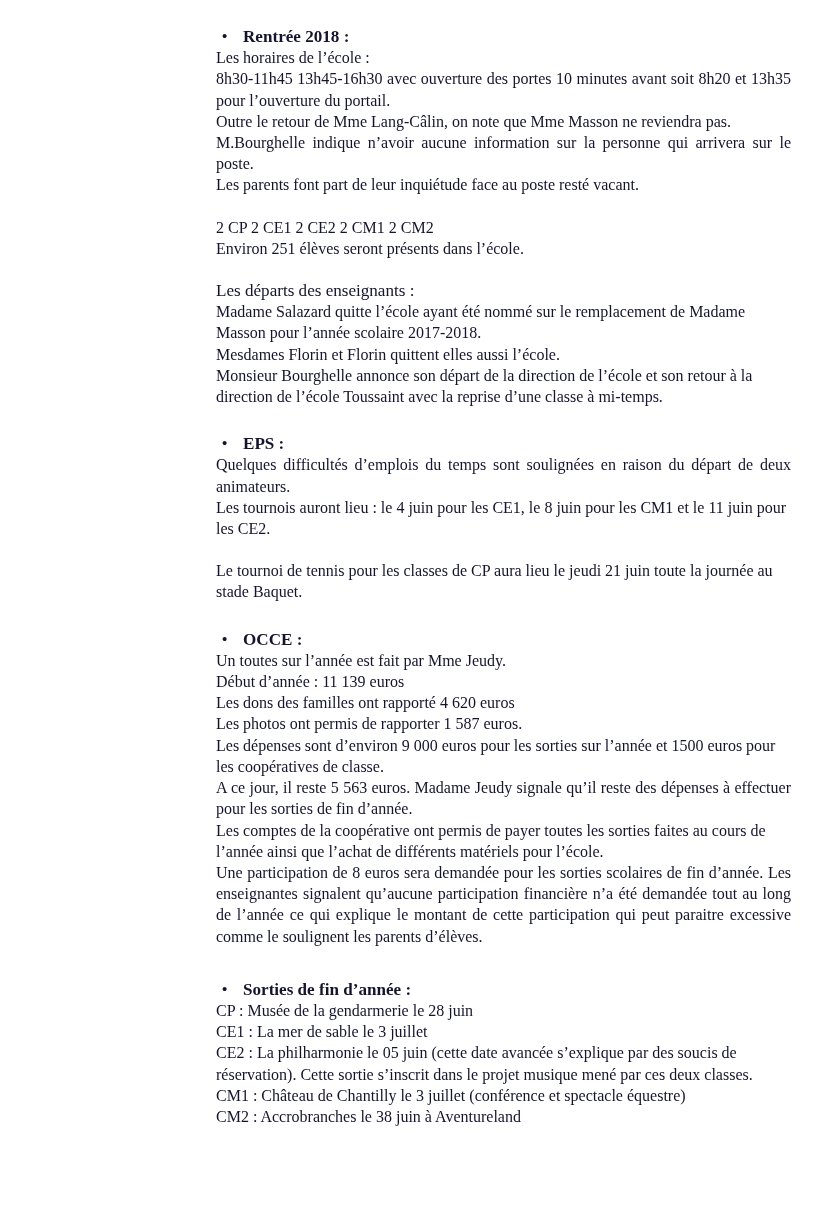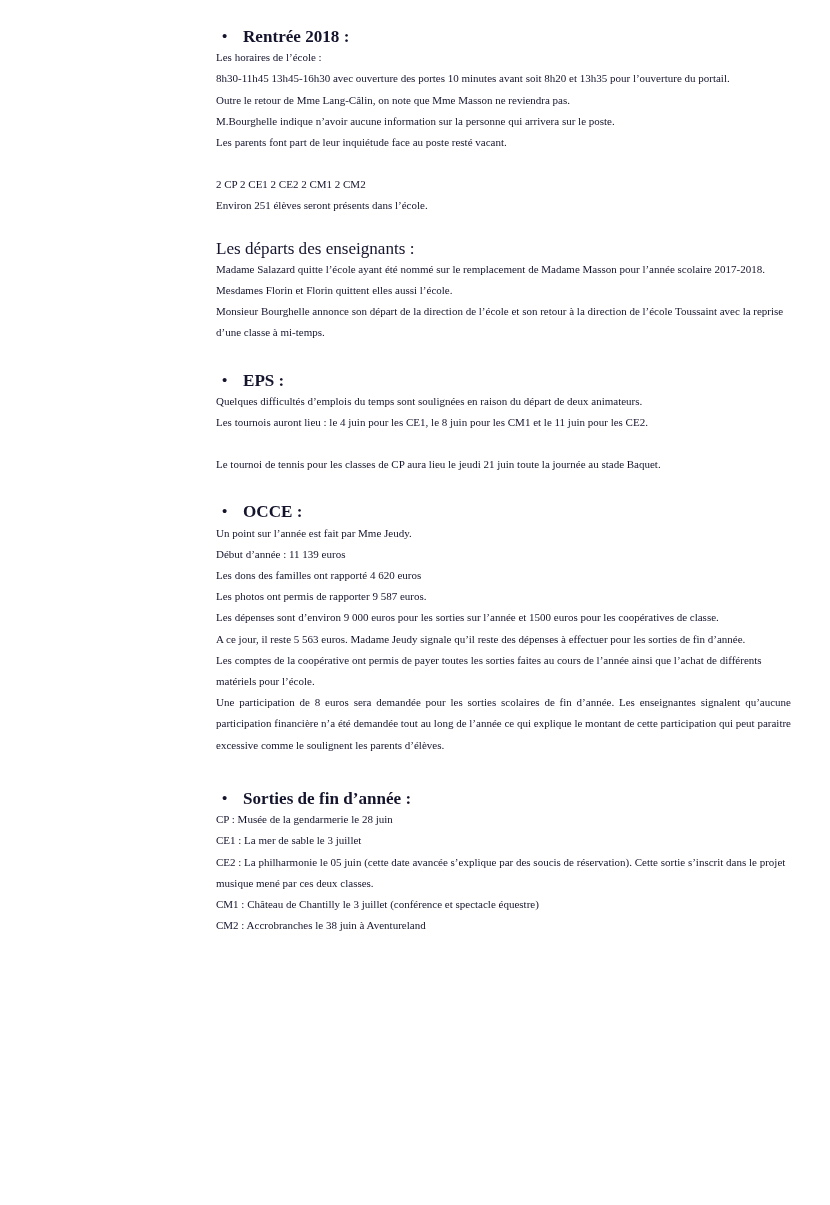--- a/index.html
+++ b/index.html
@@ -21,21 +21,21 @@
     height: 1205px;
     background: #ffffff;
     box-sizing: border-box;
     padding: 26px 39px 0 216px;
   }
   .doc-body {
     width: 575px;
   }
   
   .para {
-    font-size: 11px;
+    font-size: 16px;
     line-height: 21.2px;
     text-align: justify;
     text-justify: inter-word;
     margin: 0;
     hyphens: none;
   }
   .para.left {
     text-align: left;
   }
   .bullet-head {
@@ -99,24 +99,24 @@
       <p class="para">Quelques difficultés d’emplois du temps sont soulignées en raison du départ de deux animateurs.</p>
       <p class="para left">Les tournois auront lieu : le 4 juin pour les CE1, le 8 juin pour les CM1 et le 11 juin pour les CE2.</p>
       <div class="gap-md"></div>
       <p class="para left">Le tournoi de tennis pour les classes de CP aura lieu le jeudi 21 juin toute la journée au stade Baquet.</p>
     </div>
 
     <div class="gap-lg"></div>
 
     <div>
       <p class="bullet-head"><span class="dot">•</span><span>OCCE :</span></p>
-      <p class="para left">Un point sur l’année est fait par Mme Jeudy.</p>
+      <p class="para left">Un toutes sur l’année est fait par Mme Jeudy.</p>
       <p class="para left">Début d’année : 11 139 euros</p>
       <p class="para left">Les dons des familles ont rapporté 4 620 euros</p>
-      <p class="para left">Les photos ont permis de rapporter 9 587 euros.</p>
+      <p class="para left">Les photos ont permis de rapporter 1 587 euros.</p>
       <p class="para left">Les dépenses sont d’environ 9 000 euros pour les sorties sur l’année et 1500 euros pour les coopératives de classe.</p>
       <p class="para">A ce jour, il reste 5 563 euros. Madame Jeudy signale qu’il reste des dépenses à effectuer pour les sorties de fin d’année.</p>
       <p class="para left">Les comptes de la coopérative ont permis de payer toutes les sorties faites au cours de l’année ainsi que l’achat de différents matériels pour l’école.</p>
       <p class="para">Une participation de 8 euros sera demandée pour les sorties scolaires de fin d’année. Les enseignantes signalent qu’aucune participation financière n’a été demandée tout au long de l’année ce qui explique le montant de cette participation qui peut paraitre excessive comme le soulignent les parents d’élèves.</p>
     </div>
 
     <div class="gap-xl"></div>
 
     <div>
       <p class="bullet-head"><span class="dot">•</span><span>Sorties de fin d’année :</span></p>

